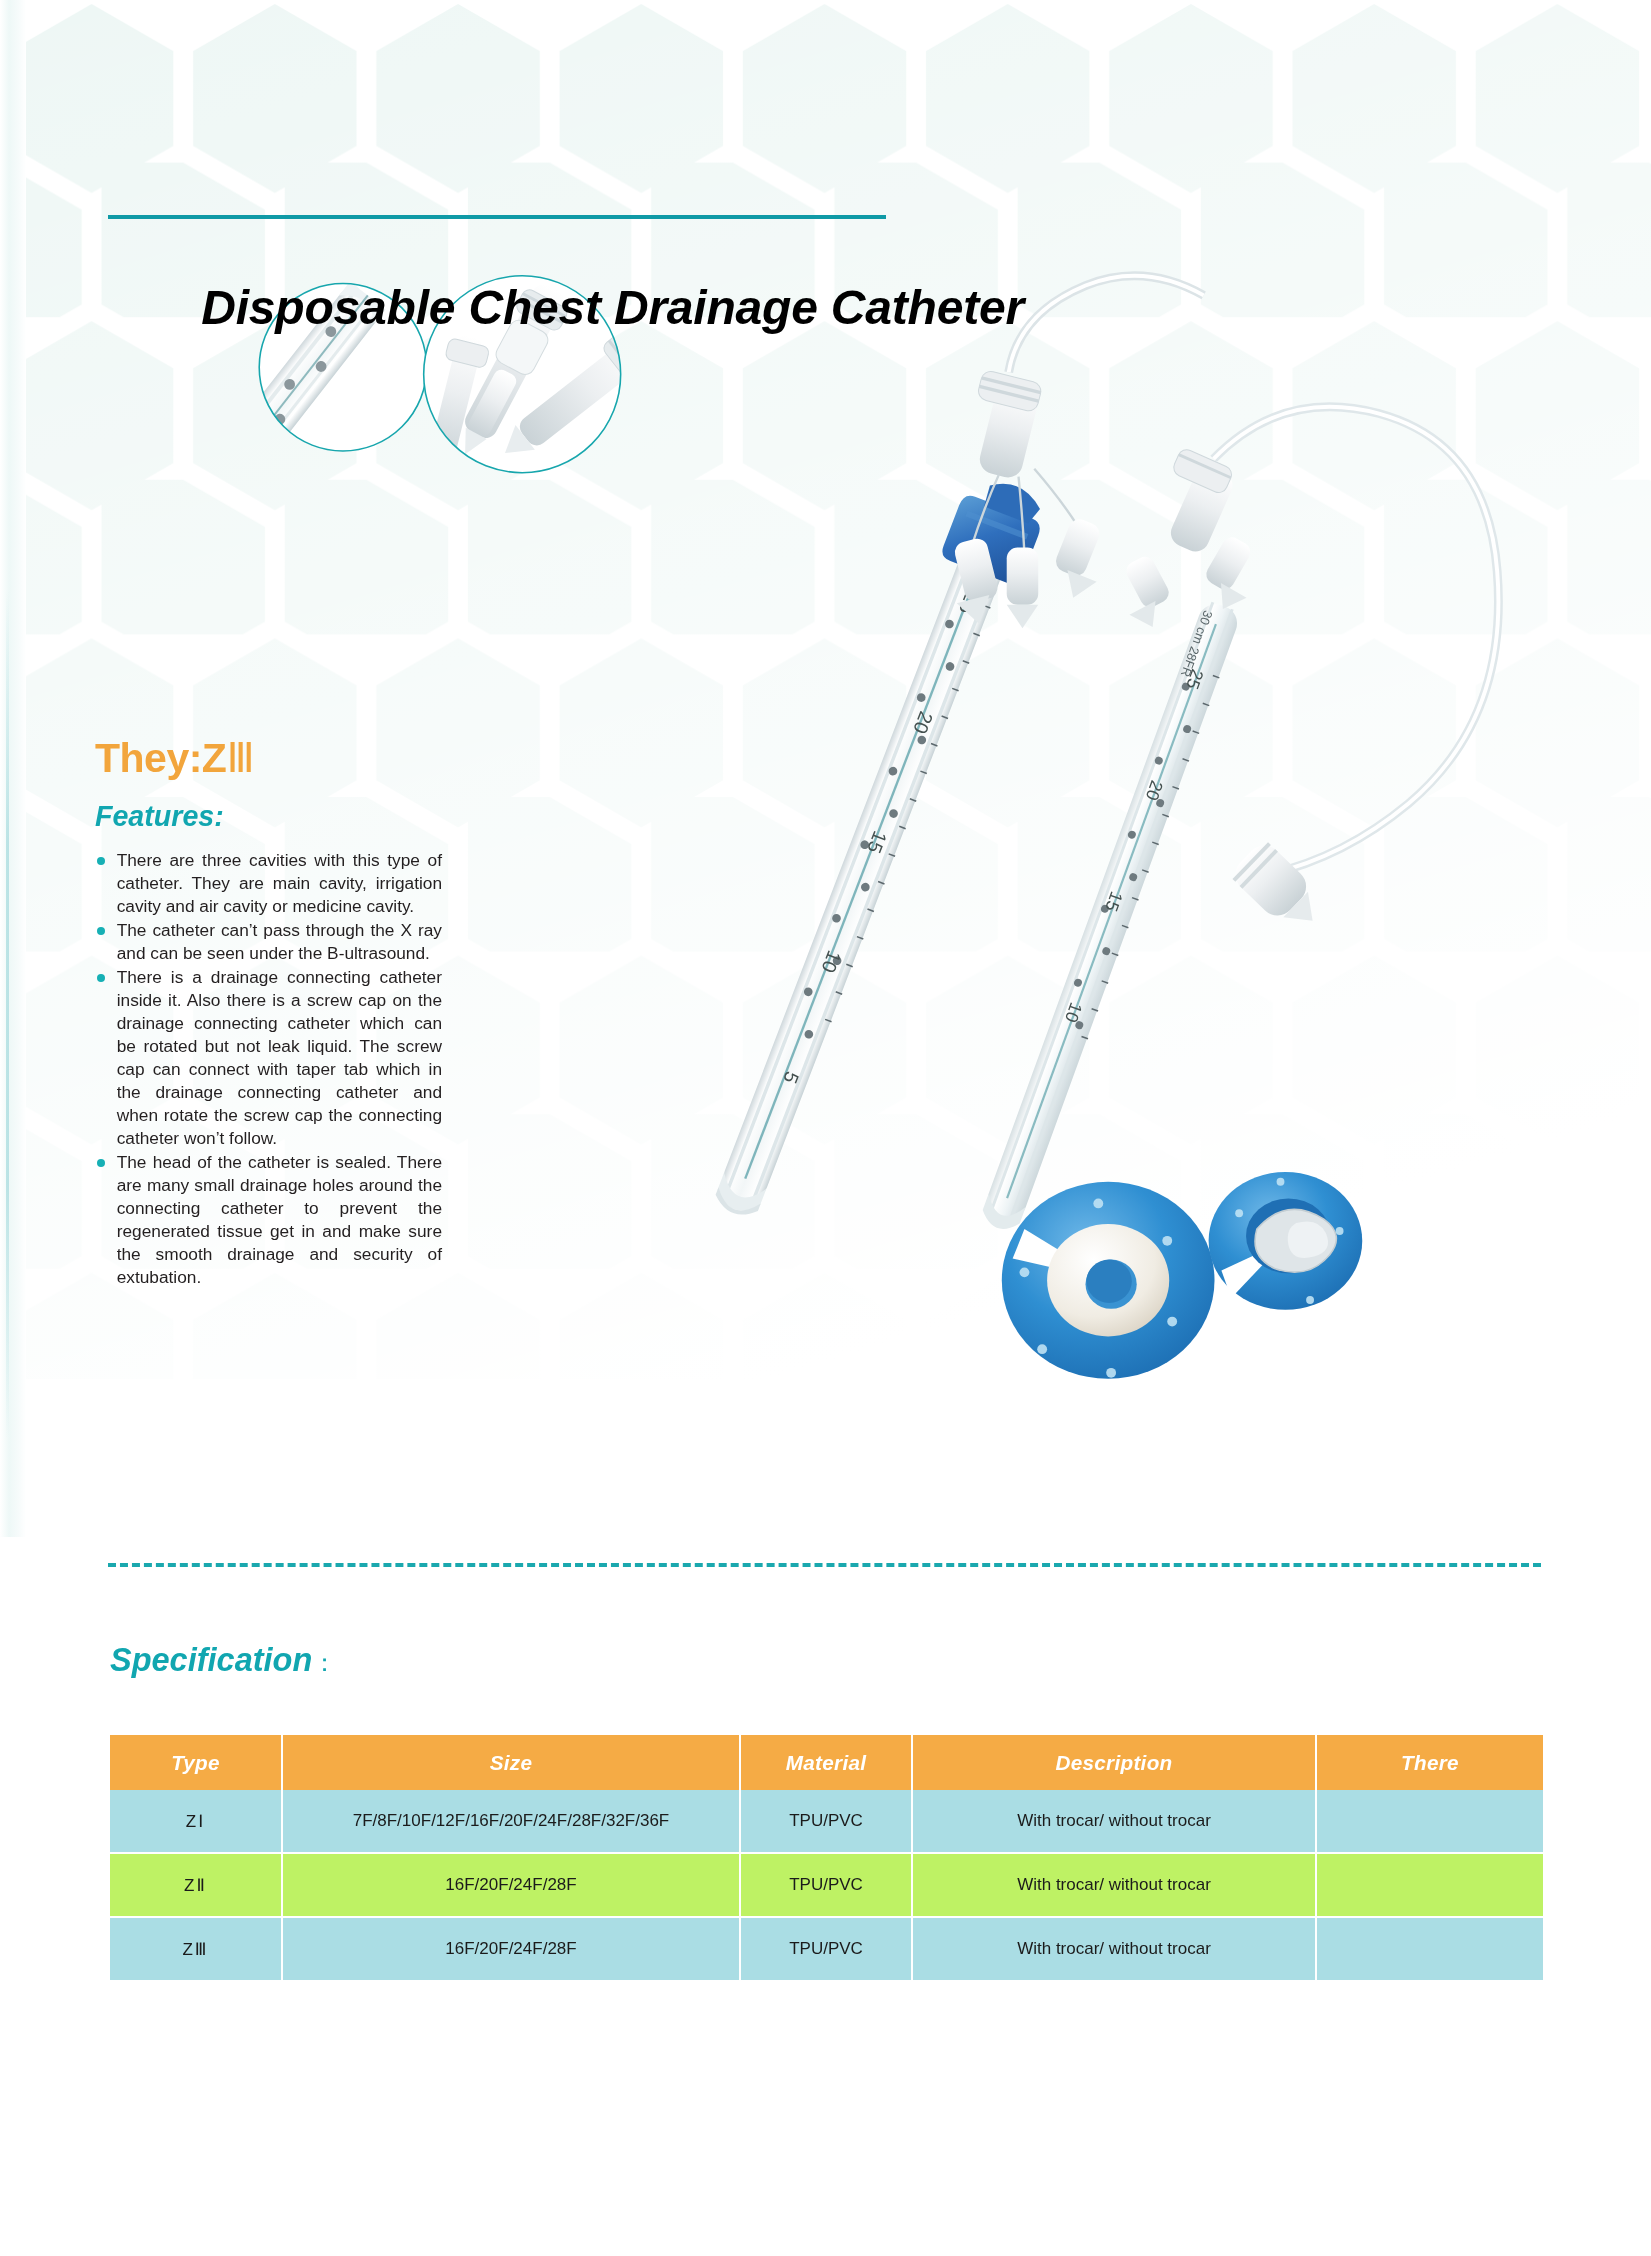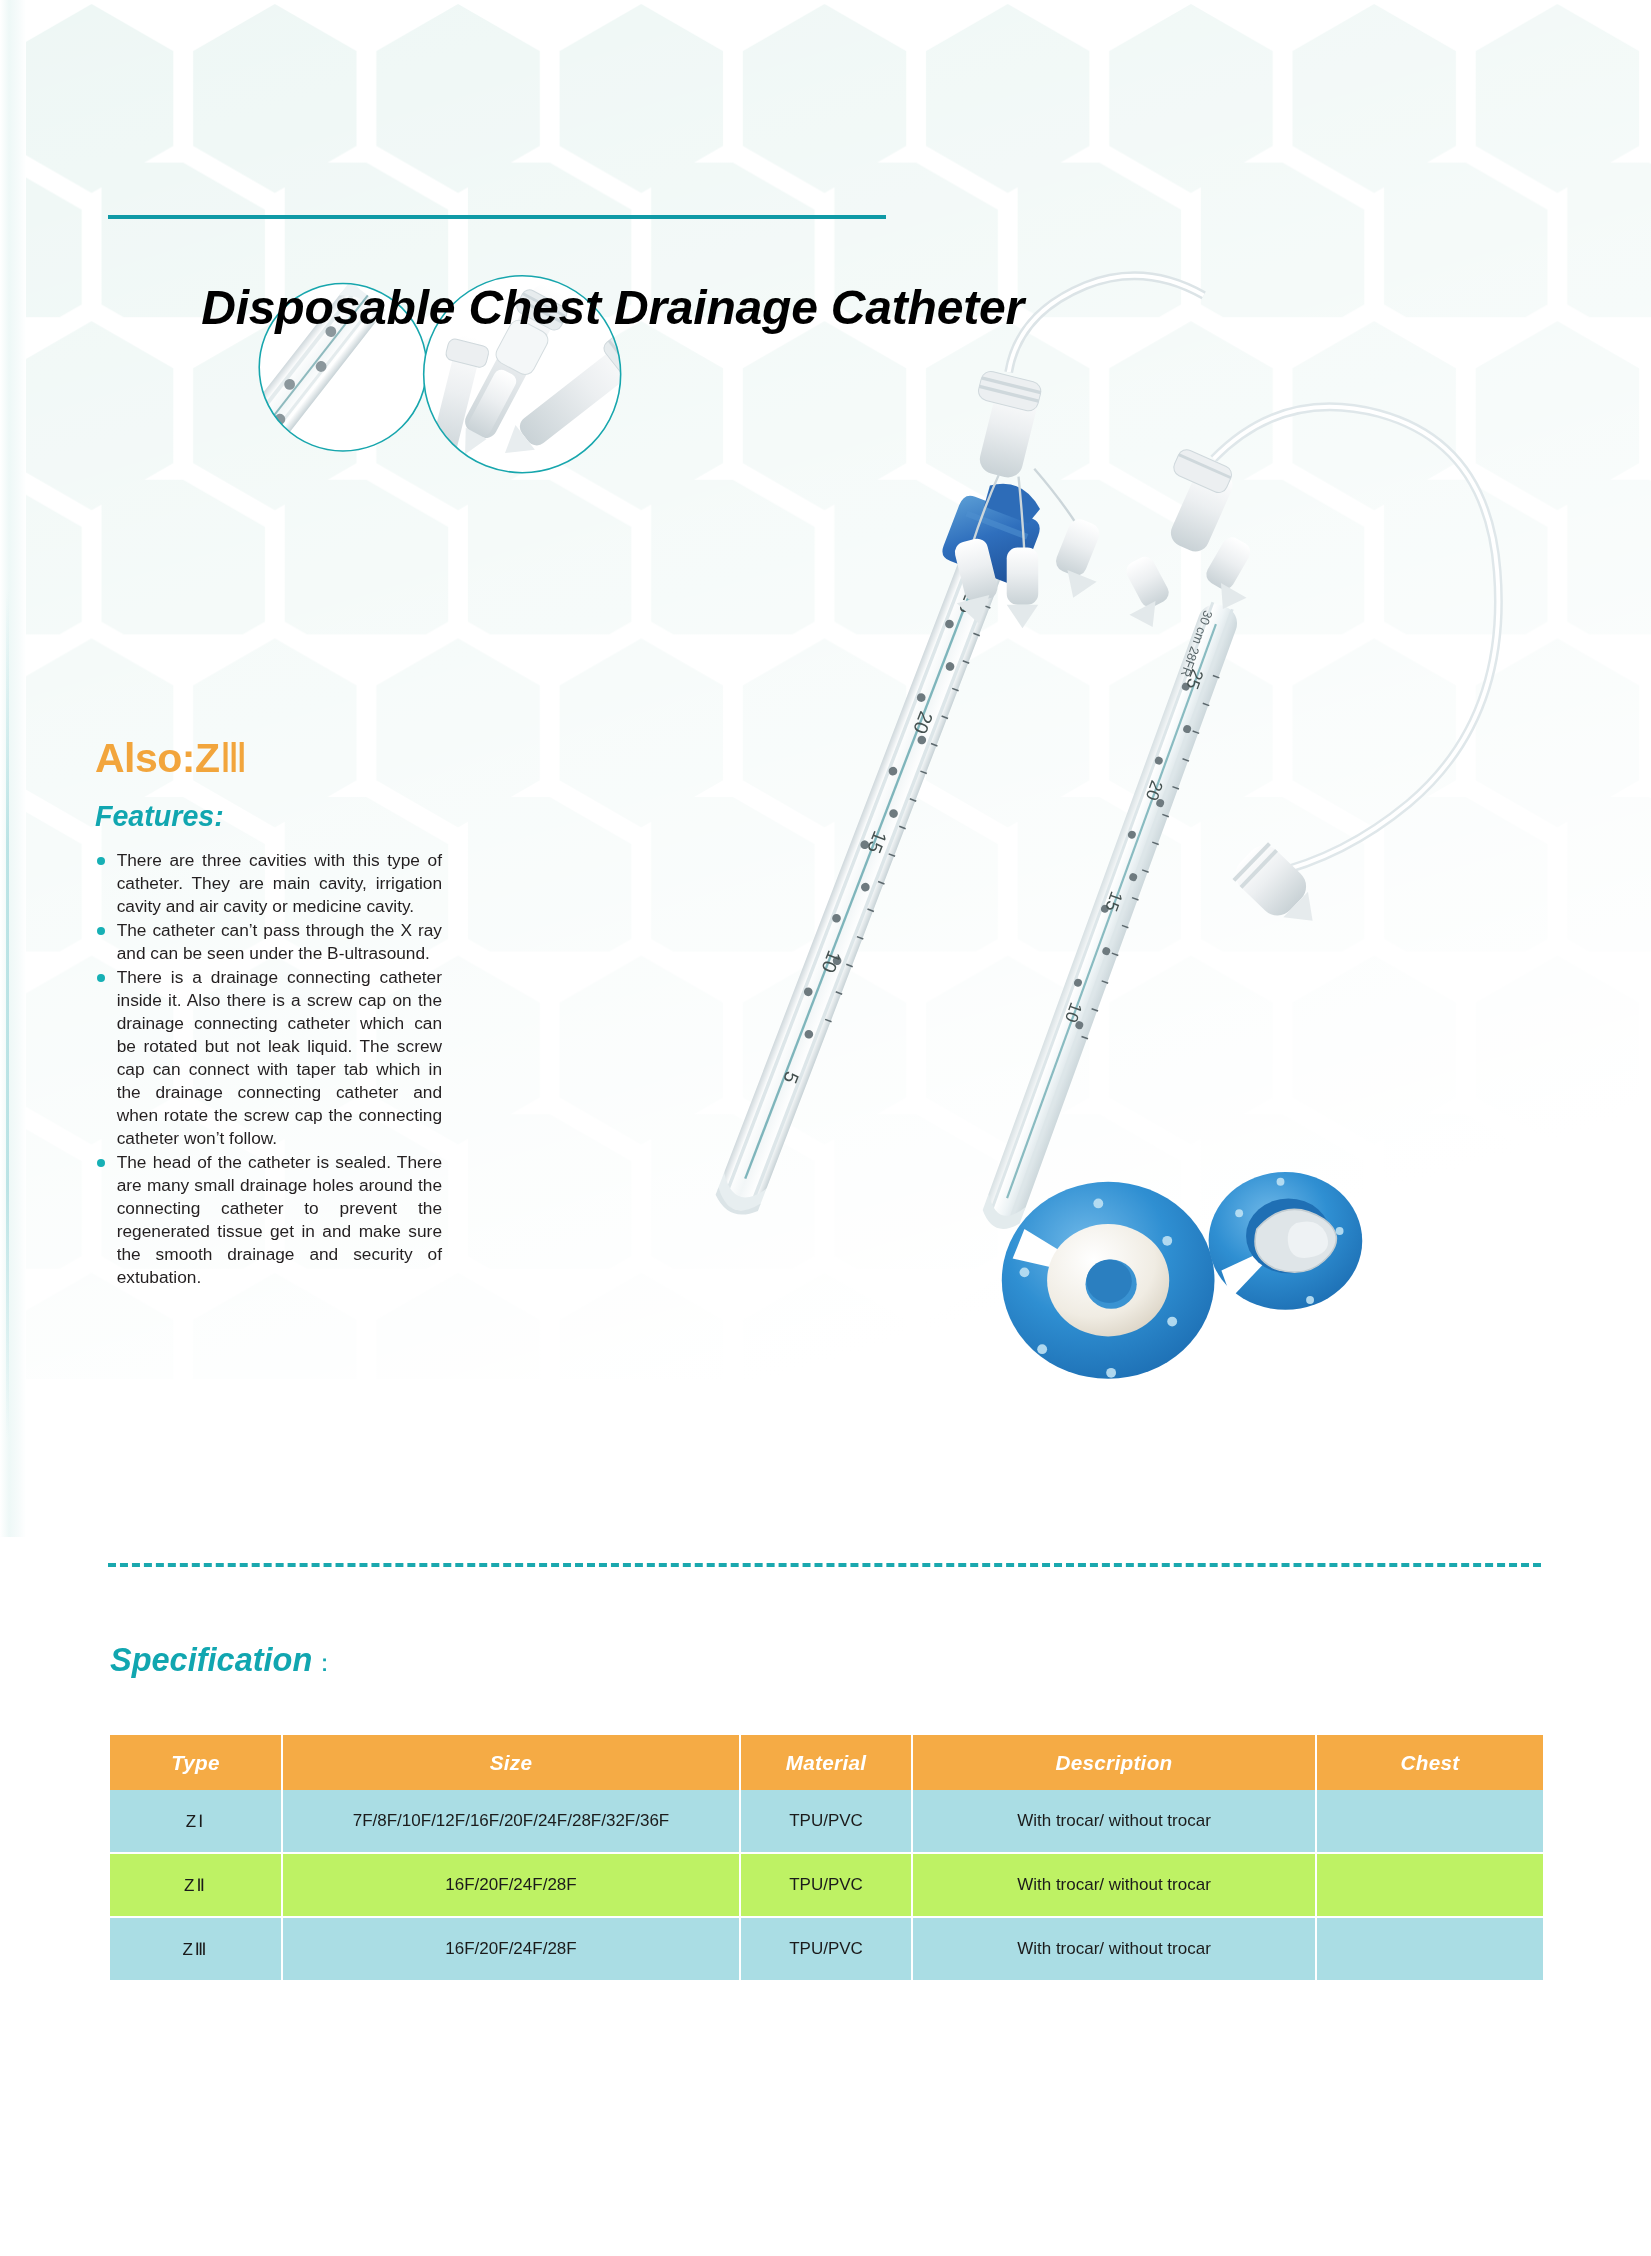--- a/index.html
+++ b/index.html
@@ -404,21 +404,21 @@
       <circle cx="1330" cy="1060" r="4"></circle>
         <circle cx="1258" cy="972" r="4"></circle>
     </g>
   </g>
 </svg>
 
 <div id="header-rule"></div>
 <h1 id="page-title">Disposable Chest Drainage Catheter</h1>
 
 <div id="type-heading">
-  <span>Also:Z</span><span class="roman">Ⅲ</span>
+  <span>They:Z</span><span class="roman">Ⅲ</span>
 </div>
 <div id="features-heading">Features:</div>
 
 <div id="features-list">
   <div class="feature-item">
     <span class="bullet"></span>
     <span>There are three cavities with this type of catheter. They are main cavity, irrigation cavity and air cavity or medicine cavity.</span>
   </div>
   <div class="feature-item">
     <span class="bullet"></span>
@@ -447,21 +447,21 @@
       <col class="col-material">
     <col class="col-desc">
       <col class="col-remark">
   </colgroup>
   <thead>
     <tr>
       <th>Type</th>
       <th>Size</th>
       <th>Material</th>
       <th>Description</th>
-      <th>Chest</th>
+      <th>There</th>
     </tr>
   </thead>
   <tbody>
     <tr class="row-a">
       <td class="roman-num">ZⅠ</td>
       <td>7F/8F/10F/12F/16F/20F/24F/28F/32F/36F</td>
       <td>TPU/PVC</td>
       <td>With trocar/ without trocar</td>
       <td></td>
     </tr>

